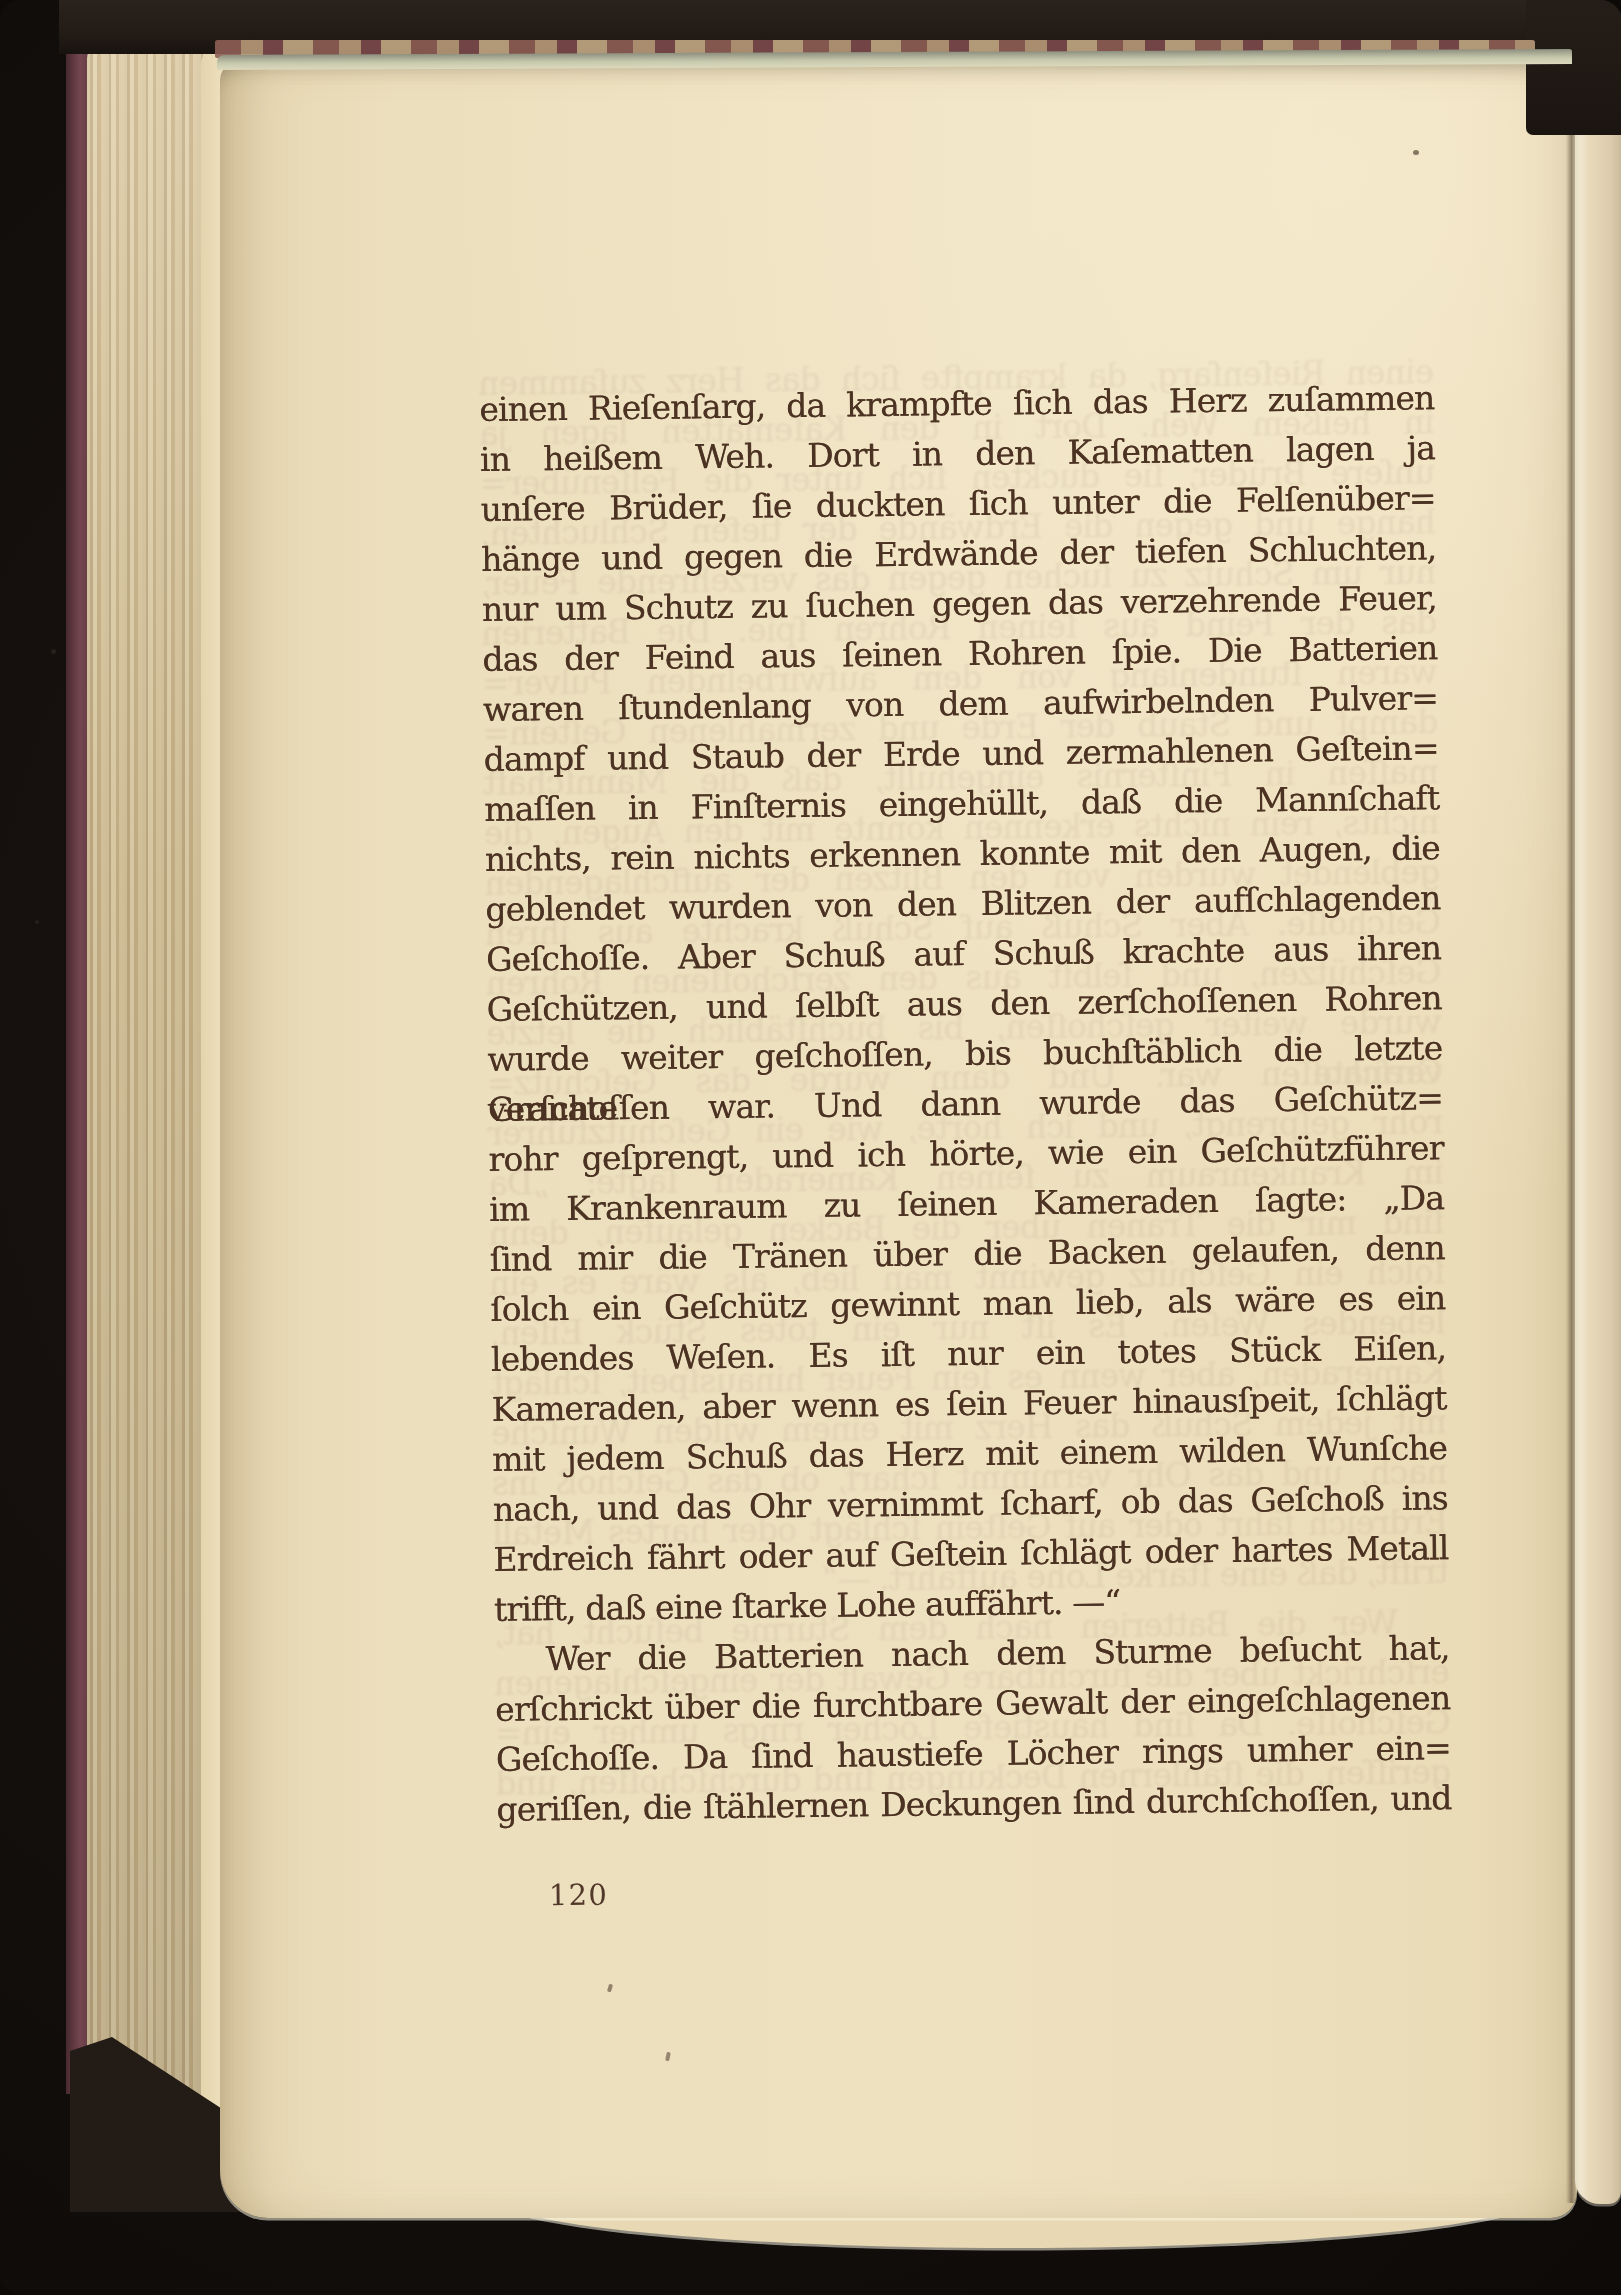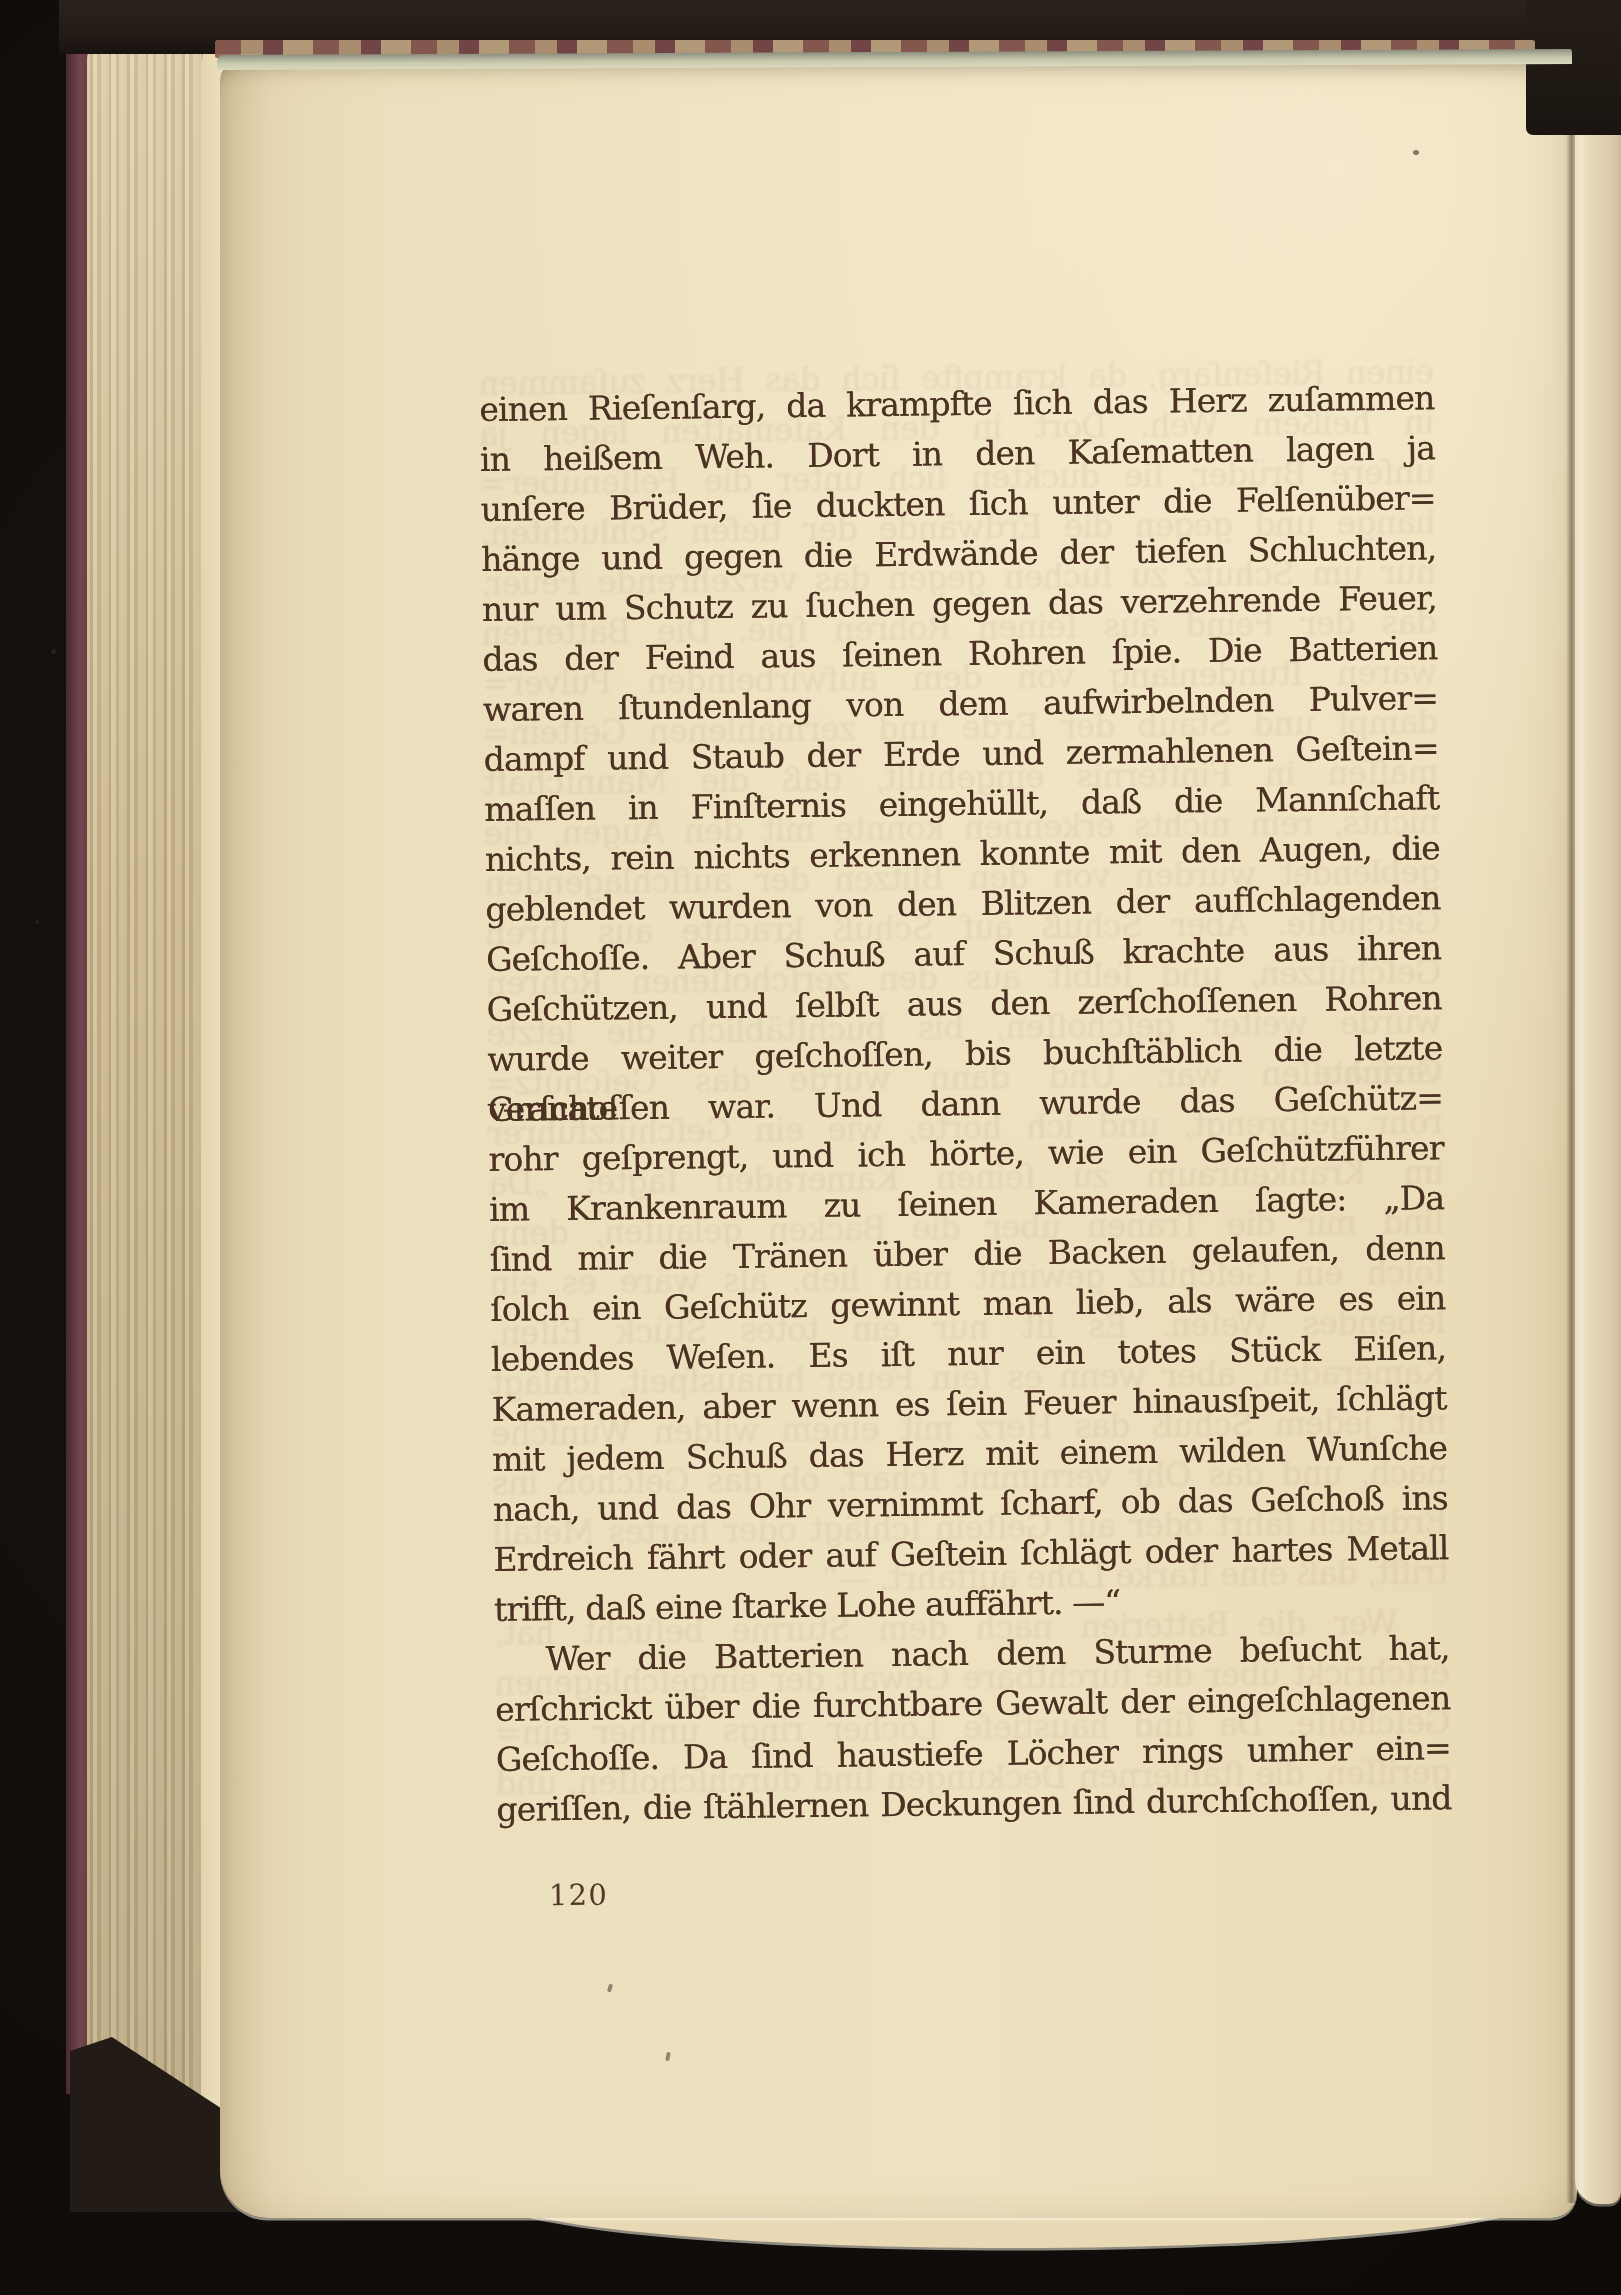--- a/index.html
+++ b/index.html
@@ -1,19 +1,20 @@
 <!DOCTYPE html>
 <html style="font-size:14px"><head>
 <meta charset="utf-8">
 <style>
   html,body{margin:0;padding:0;background:#0d0a08;}
   .scene{
     position:relative;width:1622px;height:2295px;overflow:hidden;
     background:radial-gradient(ellipse at 35% 45%, #1a1512 0%, #120e0b 60%, #0d0a08 100%);
     font-family:"DejaVu Serif","Liberation Serif",serif;
+    border-radius:22px;
   }
   
   .cover-top{position:absolute;left:59px;top:0;width:1562px;height:54px;
     background:linear-gradient(180deg,#2a231d 0%,#241d17 55%,#191310 100%);}
   .cover-top-right{position:absolute;right:0;top:0;width:96px;height:135px;
     background:linear-gradient(180deg,#251e18,#1b1511);border-radius:0 0 0 7px;}
   .headband{position:absolute;left:215px;top:40px;width:1320px;height:17.5px;opacity:.9;
     background:repeating-linear-gradient(90deg,#8e5e54 0 26px,#b99a79 26px 48px,#7b494b 48px 68px,#c2a884 68px 98px);
     border-radius:2.6px;}
   .top-edge{position:absolute;left:217px;top:52px;width:1355px;height:15px;

